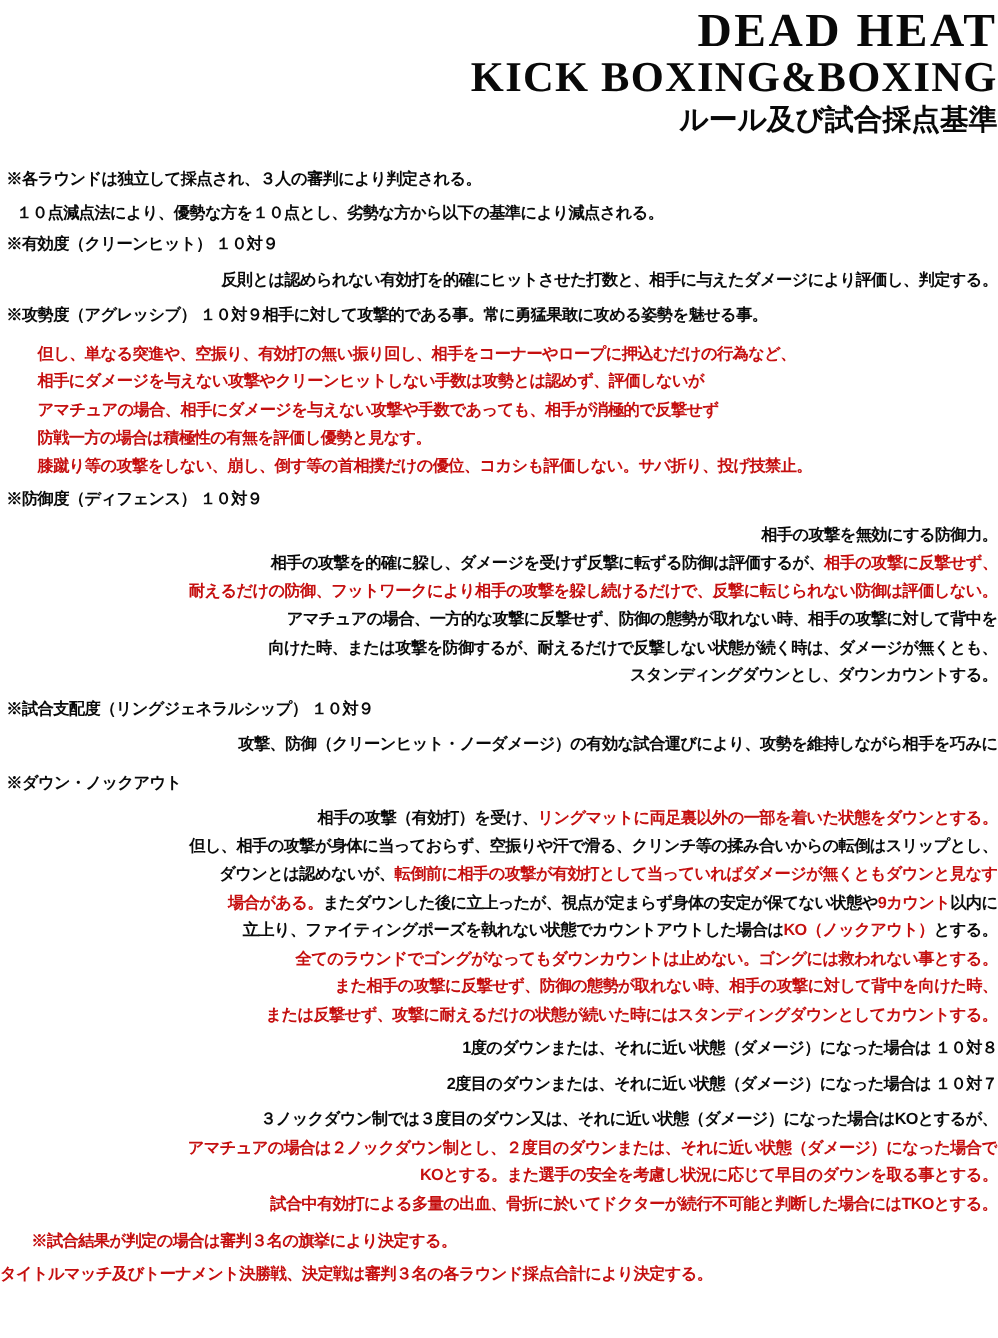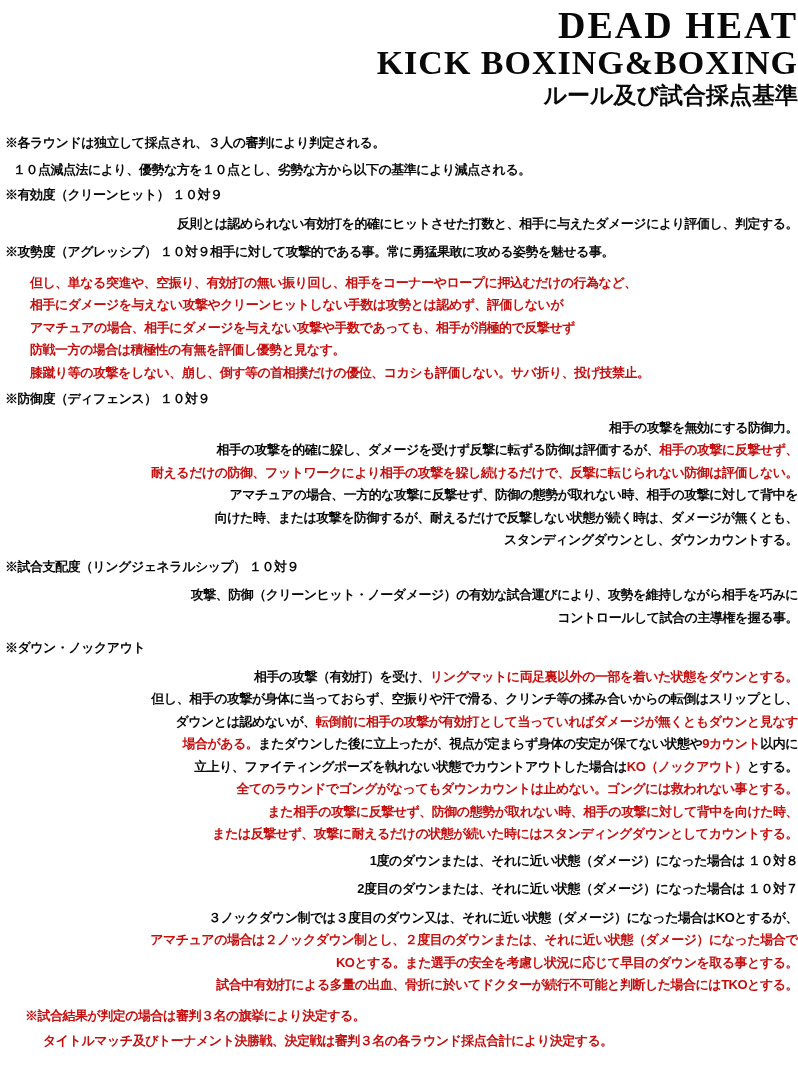--- a/index.html
+++ b/index.html
@@ -51,21 +51,21 @@
     line-height: 22.5px;
     white-space: nowrap;
     overflow: hidden;
   }
   
   .i-h  { padding-left: 5px;  }  
   .i-b  { padding-left: 16px; text-align: right; }  
   .i-b2 { padding-left: 13px; }  
   .i-r  { padding-left: 30px; }  
   .i-n  { padding-left: 25px; }  
-  .i-n2 { padding-left: 43px; }  
+  .i-n2 { }  
   
   .g-xs { margin-top: 3px; }
   .g-s  { margin-top: 4px; }
   .g-m  { margin-top: 6px; }
   .g-l  { margin-top: 8px; }
   
   .seg-k { color: #0a0a0a; }
   .seg-r { color: #c50f0f; margin-top: 47px; }
 </style>
 </head>
@@ -90,21 +90,20 @@
     <div class="line i-r"><span class="seg-r">膝蹴り等の攻撃をしない、崩し、倒す等の首相撲だけの優位、コカシも評価しない。サバ折り、投げ技禁止。</span></div>
     <div class="line i-h g-s"><span class="seg-k">※防御度（ディフェンス） １０対９</span></div>
     <div class="line i-b g-m"><span class="seg-k">相手の攻撃を無効にする防御力。</span></div>
     <div class="line i-b"><span class="seg-k">相手の攻撃を的確に躱し、ダメージを受けず反撃に転ずる防御は評価するが、</span><span class="seg-r">相手の攻撃に反撃せず、</span></div>
     <div class="line i-b"><span class="seg-r">耐えるだけの防御、フットワークにより相手の攻撃を躱し続けるだけで、反撃に転じられない防御は評価しない。</span></div>
     <div class="line i-b"><span class="seg-k">アマチュアの場合、一方的な攻撃に反撃せず、防御の態勢が取れない時、相手の攻撃に対して背中を</span></div>
     <div class="line i-b"><span class="seg-k">向けた時、または攻撃を防御するが、耐えるだけで反撃しない状態が続く時は、ダメージが無くとも、</span></div>
     <div class="line i-b"><span class="seg-k">スタンディングダウンとし、ダウンカウントする。</span></div>
     <div class="line i-h g-s"><span class="seg-k">※試合支配度（リングジェネラルシップ） １０対９</span></div>
     <div class="line i-b g-m"><span class="seg-k">攻撃、防御（クリーンヒット・ノーダメージ）の有効な試合運びにより、攻勢を維持しながら相手を巧みに</span></div>
-    <div class="line i-b"><span class="seg-k">コントロールして試合の主導権を握る事。</span></div>
     <div class="line i-h g-l"><span class="seg-k">※ダウン・ノックアウト</span></div>
     <div class="line i-b g-m"><span class="seg-k">相手の攻撃（有効打）を受け、</span><span class="seg-r">リングマットに両足裏以外の一部を着いた状態をダウンとする。</span></div>
     <div class="line i-b"><span class="seg-k">但し、相手の攻撃が身体に当っておらず、空振りや汗で滑る、クリンチ等の揉み合いからの転倒はスリップとし、</span></div>
     <div class="line i-b"><span class="seg-k">ダウンとは認めないが、</span><span class="seg-r">転倒前に相手の攻撃が有効打として当っていればダメージが無くともダウンと見なす</span></div>
     <div class="line i-b"><span class="seg-r">場合がある。</span><span class="seg-k">またダウンした後に立上ったが、視点が定まらず身体の安定が保てない状態や</span><span class="seg-r">9カウント</span><span class="seg-k">以内に</span></div>
     <div class="line i-b"><span class="seg-k">立上り、ファイティングポーズを執れない状態でカウントアウトした場合は</span><span class="seg-r">KO（ノックアウト）</span><span class="seg-k">とする。</span></div>
     <div class="line i-b"><span class="seg-r">全てのラウンドでゴングがなってもダウンカウントは止めない。ゴングには救われない事とする。</span></div>
     <div class="line i-b"><span class="seg-r">また相手の攻撃に反撃せず、防御の態勢が取れない時、相手の攻撃に対して背中を向けた時、</span></div>
     <div class="line i-b"><span class="seg-r">または反撃せず、攻撃に耐えるだけの状態が続いた時にはスタンディングダウンとしてカウントする。</span></div>
     <div class="line i-b g-s"><span class="seg-k">1度のダウンまたは、それに近い状態（ダメージ）になった場合は １０対８</span></div>

